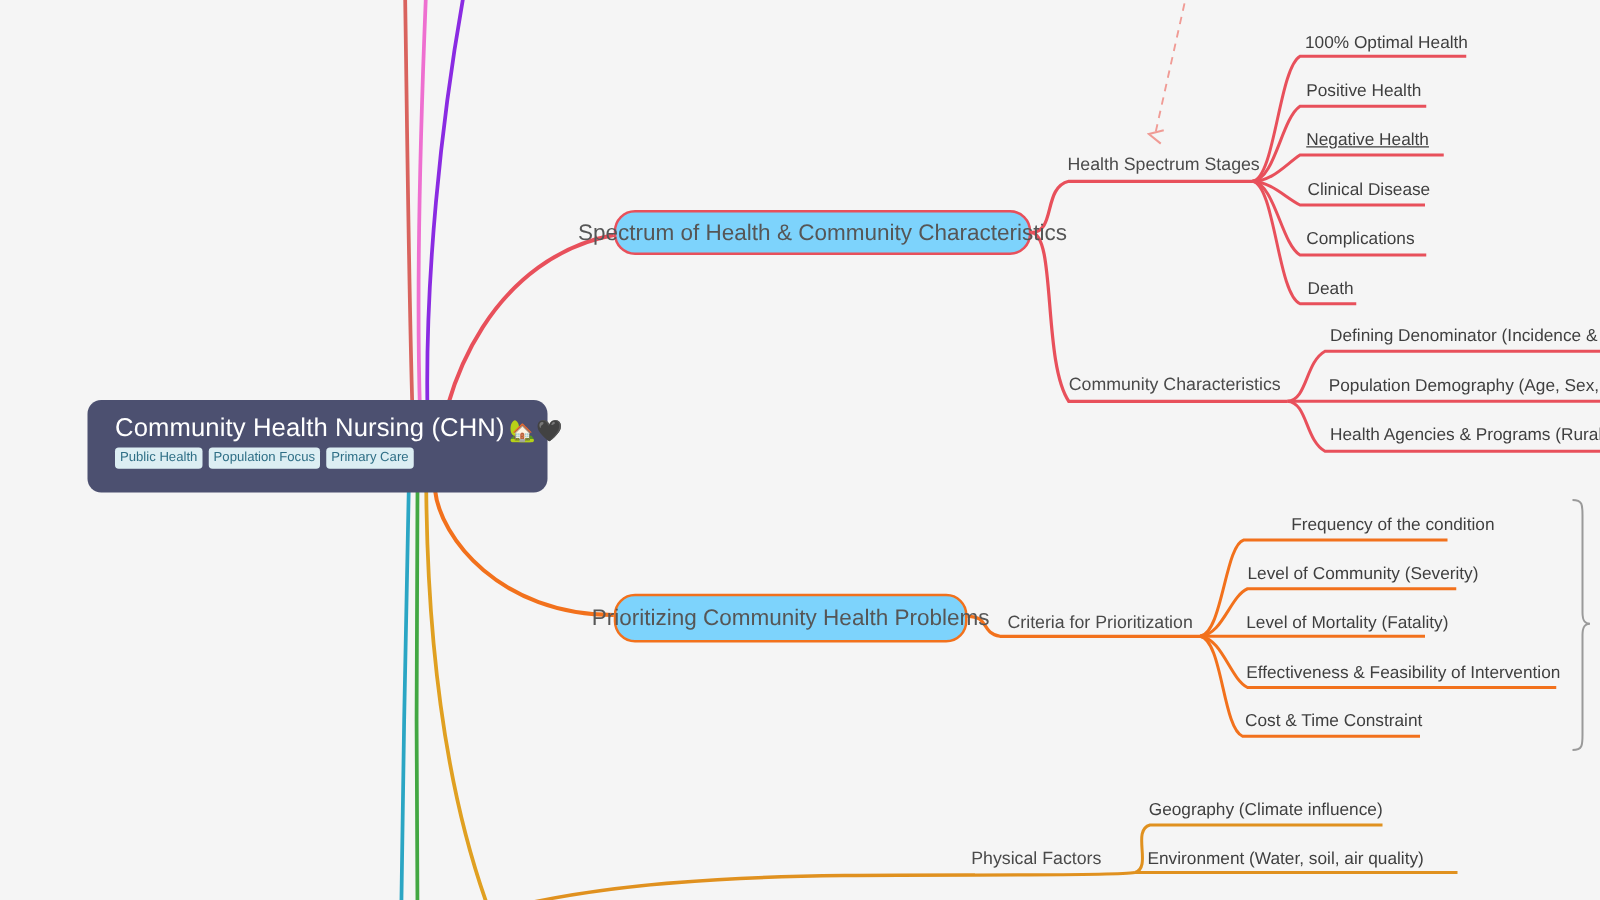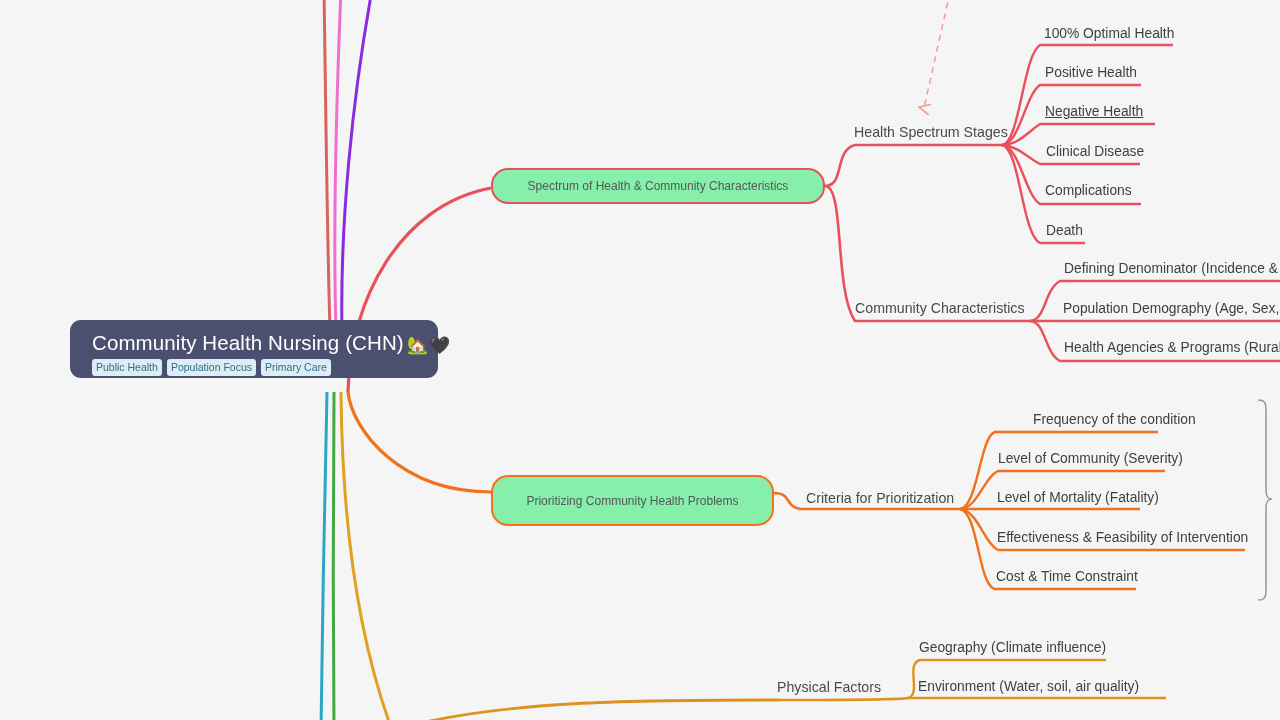--- a/index.html
+++ b/index.html
@@ -28,21 +28,21 @@
     height: 720px;
     pointer-events: none;
   }
 
   
   #root-node {
     position: absolute;
     left: 70px;
     top: 320px;
     width: 368px;
-    height: 58px;
+    height: 74px;
     background: #4c5070;
     border-radius: 11px;
     box-sizing: border-box;
     padding: 10px 0 0 22px;
     z-index: 40;
   }
   #root-title {
     color: #ffffff;
     font-size: 20.5px;
     font-weight: 400;
@@ -68,39 +68,39 @@
     font-size: 10.5px;
     line-height: 12px;
     padding: 2px 4px 3px 4px;
     border-radius: 3px;
     white-space: nowrap;
   }
 
   
   .pill {
     position: absolute;
-    background: #86efac;
+    background: #7dd3fc;
     border-radius: 17px;
     box-sizing: border-box;
     display: flex;
     align-items: center;
     justify-content: center;
     white-space: nowrap;
     color: #565656;
-    font-size: 12px;
+    font-size: 18px;
     z-index: 30;
   }
   #pill-spectrum {
     left: 491px; top: 168px;
     width: 334px; height: 36px;
     border: 2.1px solid #e8505b;
   }
   #pill-prioritizing {
     left: 491px; top: 475px;
-    width: 283px; height: 51px;
+    width: 283px; height: 39px;
     border: 2.1px solid #f2711c;
   }
 
   
   .label {
     position: absolute;
     white-space: nowrap;
     color: #4a4a4a;
     font-size: 14.2px;
     line-height: 16px;

